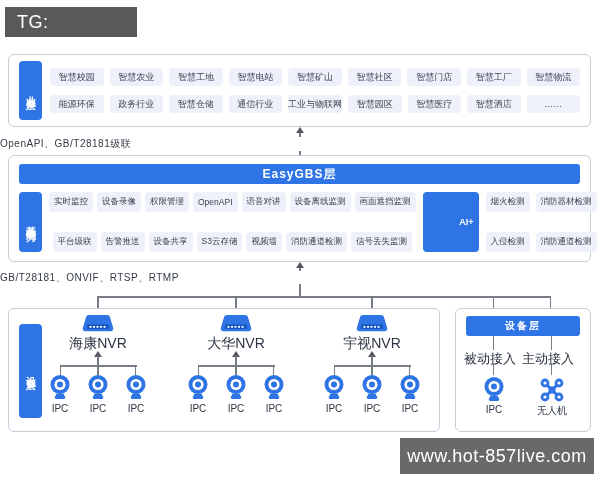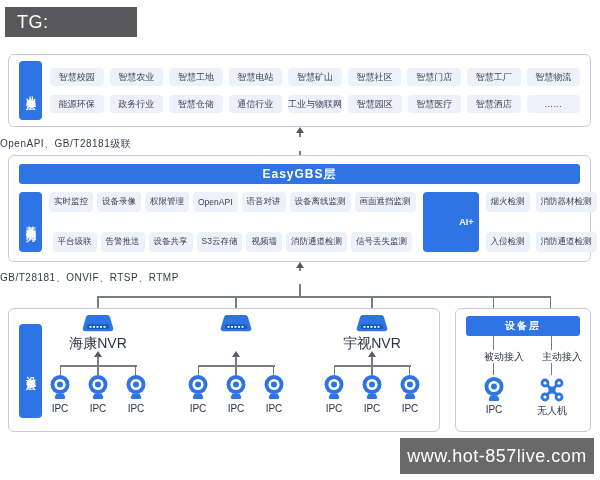--- a/index.html
+++ b/index.html
@@ -93,21 +93,21 @@
   .ipc-1{left:9px;} .ipc-2{left:47px;} .ipc-3{left:85px;}
   .ipc-lab{position:absolute;top:94px;width:40px;text-align:center;font-size:10px;color:#2b3442;}
   .lab-1{left:2px;} .lab-2{left:40px;} .lab-3{left:78px;}
 
   
   .acc-bar{
     position:absolute;left:10px;right:10px;top:7px;height:20px;
     background:#2e74e5;border-radius:3px;color:#fff;font-size:10px;font-weight:bold;
     display:flex;align-items:center;justify-content:center;letter-spacing:2px;
   }
-  .acc-mode{position:absolute;top:41px;width:60px;text-align:right;font-size:10px;color:#2b3442;}
+  .acc-mode{position:absolute;top:41px;width:60px;text-align:left;font-size:13px;color:#2b3442;}
   .acc-dev-lab{position:absolute;top:95px;width:60px;text-align:center;font-size:10px;color:#2b3442;}
 </style>
 </head>
 <body>
 
 <svg width="0" height="0" style="position:absolute">
   <defs>
     <g id="ico-nvr">
       <path d="M9 1 h18 c1.4 0 2.6 .9 3 2.2 L33.2 14 c.5 1.6 -.7 3.2 -2.4 3.2 H5.2 c-1.7 0 -2.9 -1.6 -2.4 -3.2 L6 3.2 C6.4 1.9 7.6 1 9 1 Z" fill="#2e74e5"></path>
       <rect x="7" y="10.5" width="22" height="4.5" rx="1.2" fill="#1457bd"></rect>
@@ -254,20 +254,21 @@
         </svg>
       <div class="ipc-lab lab-1">IPC</div>
       <div class="ipc-lab lab-2">IPC</div>
       <div class="ipc-lab lab-3">IPC</div>
     </div>
 
     <div class="nvr-group" style="left:167px;">
       <svg class="nvr-icon" width="36" height="20" viewBox="0 0 36 20">
           <use href="#ico-nvr"></use>
         </svg>
+      <div class="nvr-name">大华NVR</div>
       <div class="arrow-up g-arrow"></div>
       <div class="vline g-stem"></div>
       <div class="hline g-hbar"></div>
       <div class="vline g-drop1"></div>
       <div class="vline g-drop2"></div>
       <div class="vline g-drop3"></div>
       <svg class="ipc-icon ipc-1" width="26" height="26" viewBox="0 0 26 26">
           <use href="#ico-ipc"></use>
         </svg>
       <svg class="ipc-icon ipc-2" width="26" height="26" viewBox="0 0 26 26">

